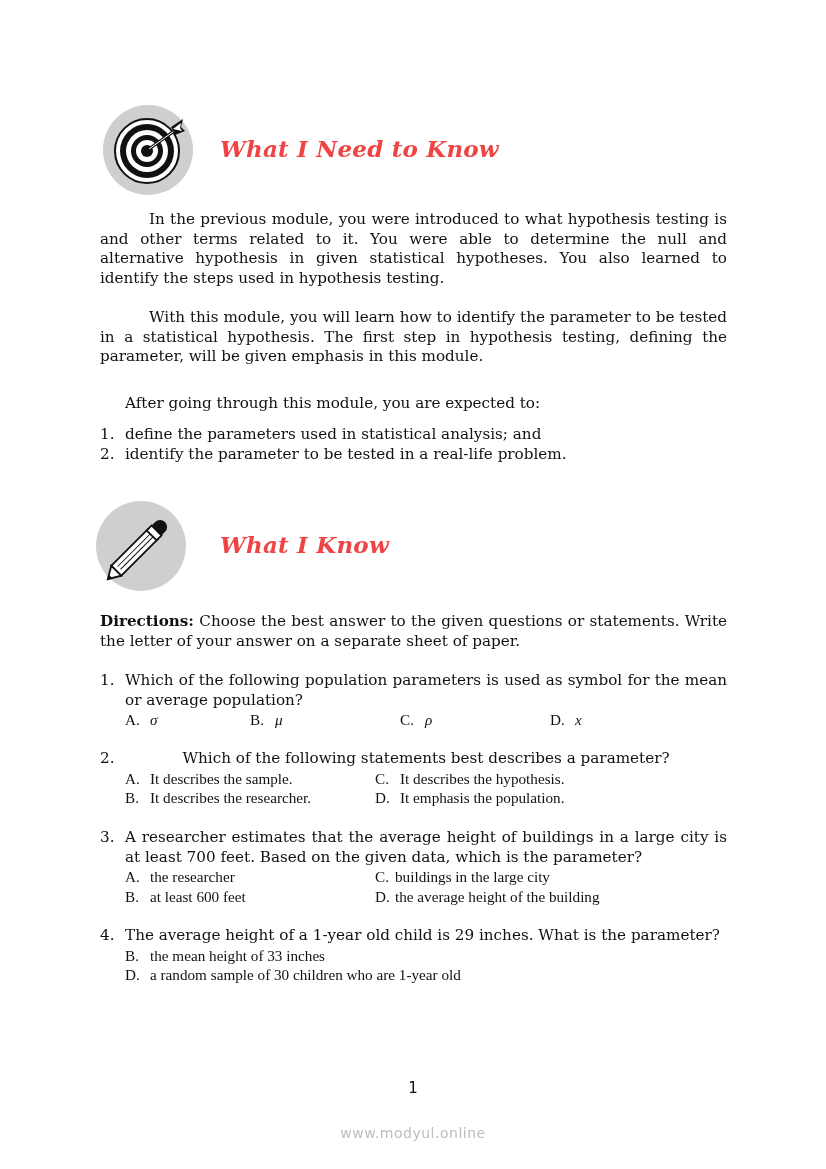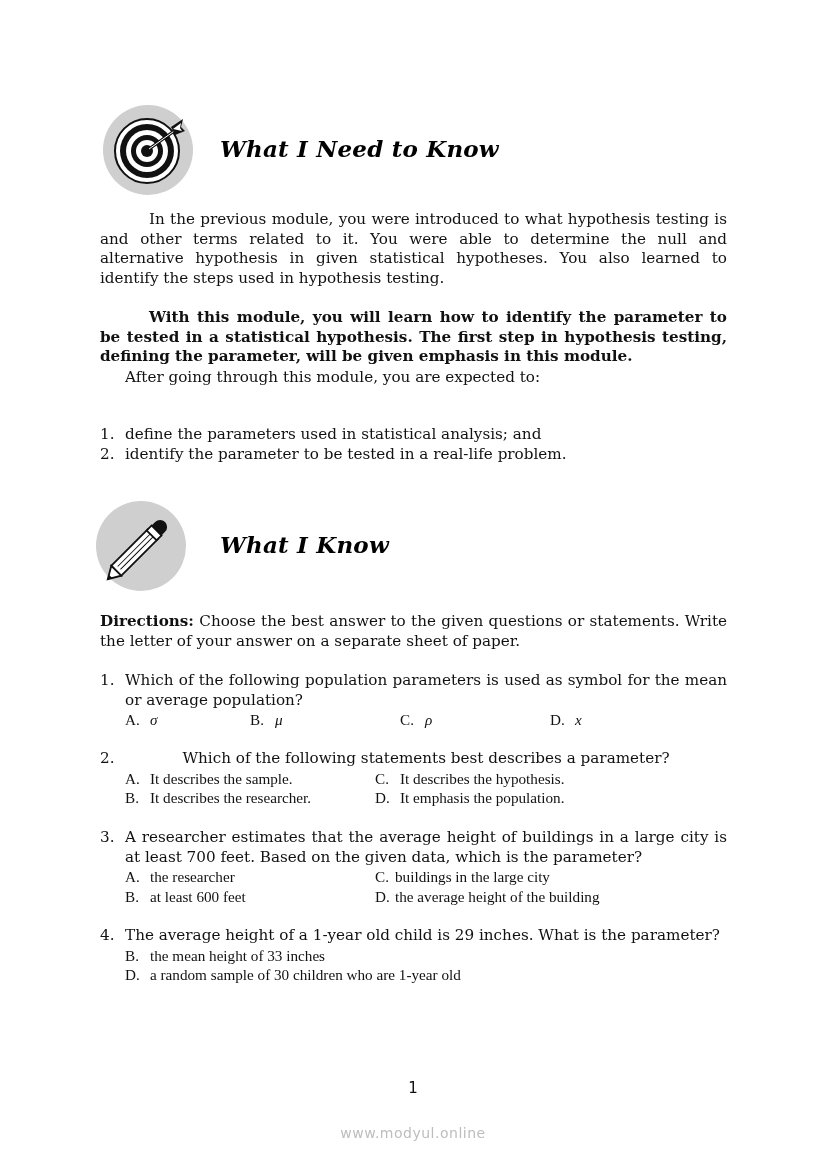--- a/index.html
+++ b/index.html
@@ -7,21 +7,21 @@
     width: 826px; height: 1169px; position: relative; overflow: hidden;
     font-family: "DejaVu Serif", "Liberation Serif", serif;
     color: #111;
   }
   .icon-circle {
     position: absolute; width: 90px; height: 90px; border-radius: 50%;
     background: #cfcfcf;
   }
   .heading {
     position: absolute; font-family: "DejaVu Serif", serif;
-    font-weight: bold; font-style: italic; font-size: 23px; color: #000000;
+    font-weight: bold; font-style: italic; font-size: 23px; color: #ef4444;
     letter-spacing: 0.2px;
     text-align: center;
   }
   .body-text {
     position: absolute; left: 100px; width: 627px;
     font-size: 15.2px; line-height: 19.6px; text-align: justify;
   }
   .para { margin: 0; }
   .indent { text-indent: 49px; }
   .list { position: absolute; left: 100px; width: 627px; font-size: 15.2px; line-height: 19.6px; }
@@ -55,24 +55,24 @@
     <line x1="46" y1="44" x2="74" y2="24" stroke="#111" stroke-width="3"></line>
     <line x1="46" y1="44" x2="74" y2="24" stroke="#fff" stroke-width="1"></line>
     <polygon points="68,22 80,14 78,22 82,26 72,30" fill="#111"></polygon>
     <polygon points="70,24 78,18 77,23 79,26" fill="#fff"></polygon>
   </svg>
 </div>
 <div class="heading" style="left:220px; top:135px;">What I Need to Know</div>
 
 <div class="body-text" style="top:210px;">
   <p class="para indent">In the previous module, you were introduced to what hypothesis testing is and other terms related to it. You were able to determine the null and alternative hypothesis in given statistical hypotheses. You also learned to identify the steps used in hypothesis testing.</p>
-  <p class="para indent" style="margin-top:19.6px;font-weight:bold;">With this module, you will learn how to identify the parameter to be tested in a statistical hypothesis. The first step in hypothesis testing, defining the parameter, will be given emphasis in this module.</p>
+  <p class="para indent" style="margin-top:19.6px;">With this module, you will learn how to identify the parameter to be tested in a statistical hypothesis. The first step in hypothesis testing, defining the parameter, will be given emphasis in this module.</p>
 </div>
 
-<div class="body-text" style="top:368px; text-indent:25px;">After going through this module, you are expected to:</div>
+<div class="body-text" style="top:394px; text-indent:25px;">After going through this module, you are expected to:</div>
 
 <div class="list" style="top:425px;">
   <div class="li">
     <span class="num">1.</span>
     <span class="txt">define the parameters used in statistical analysis; and</span>
   </div>
   <div class="li">
     <span class="num">2.</span>
     <span class="txt">identify the parameter to be tested in a real-life problem.</span>
   </div>

